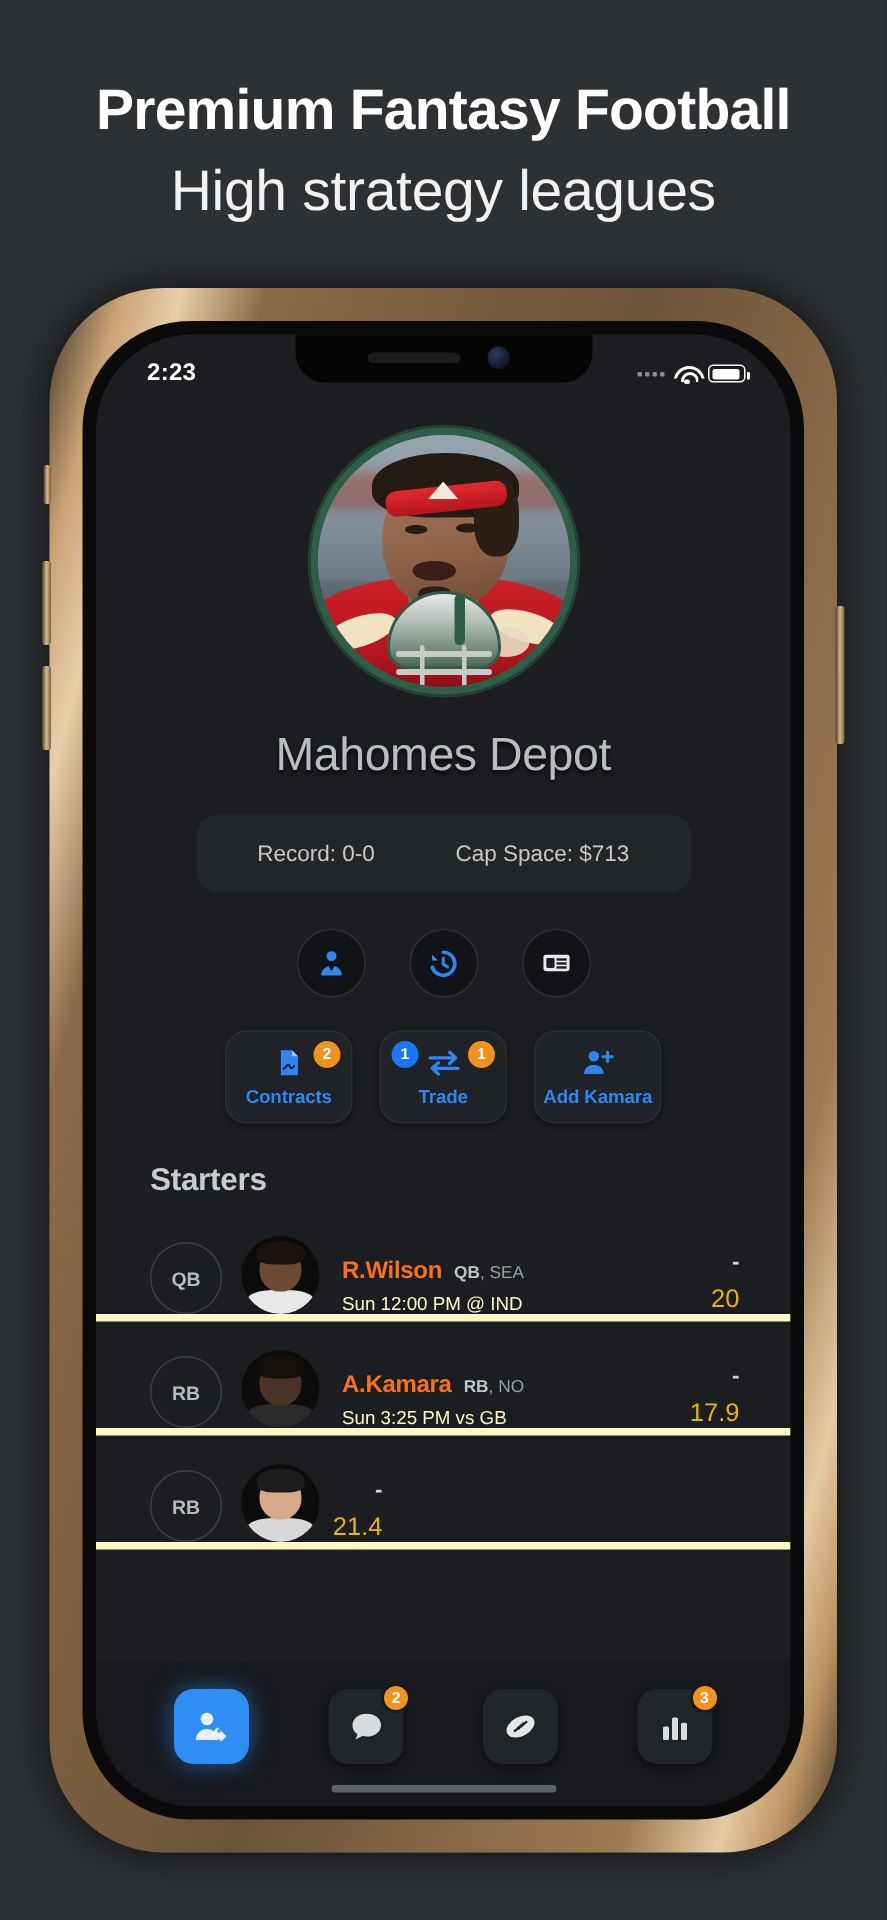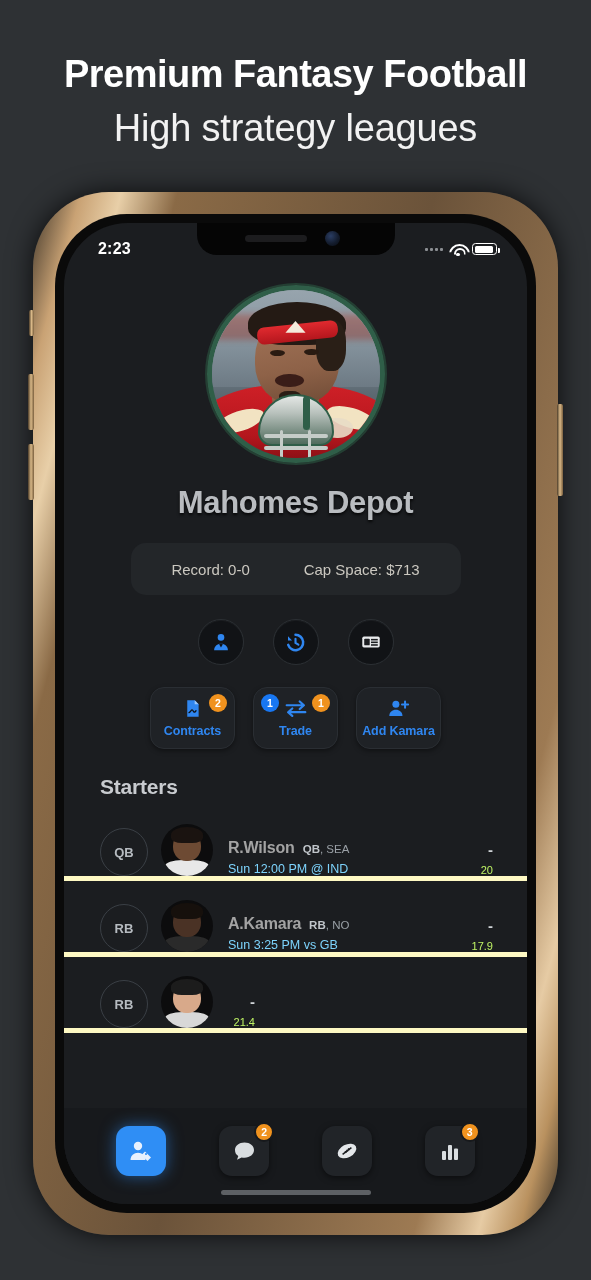--- a/index.html
+++ b/index.html
@@ -124,21 +124,21 @@
   .h-mask{ position:absolute; left:14px; top:36px; width:64px; height:36px; }
   .h-mask i{ position:absolute; left:0; width:64px; height:3.5px;
              background:#c5ccc8; border-radius:2px; }
   .h-mask i:nth-child(1){ top:4px; } .h-mask i:nth-child(2){ top:16px; }
   .h-mask i:nth-child(3){ top:28px; }
   .h-mask b{ position:absolute; top:0; width:3.5px; height:34px;
              background:#c5ccc8; border-radius:2px; }
   .h-mask b:nth-of-type(1){ left:16px; } .h-mask b:nth-of-type(2){ left:44px; }
 
   
-  .team-name{ text-align:center; font-size:31px; font-weight:bold; color:#b9bcc0;
+  .team-name{ text-align:center; font-size:31px; font-weight:normal; color:#b9bcc0;
               margin-top:22px; text-shadow:0 2px 3px rgba(0,0,0,.8); letter-spacing:-0.3px; }
 
   
   .stats-pill{ margin:22px auto 0; width:330px; height:52px; border-radius:15px;
                background:#232629; display:flex; align-items:center;
                justify-content:space-around; padding:0 14px; }
   .stat{ font-size:15px; color:#cbc8c0; }
 
   
   .circle-row{ display:flex; justify-content:center; gap:29px; margin-top:24px; }
@@ -169,27 +169,27 @@
   .pos{ width:48px; height:48px; min-width:48px; border-radius:50%;
         border:1px solid #3a3f45; display:flex; align-items:center; justify-content:center;
         font-size:13px; font-weight:bold; color:#b6bbc0; }
   .pimg{ width:52px; height:52px; min-width:52px; border-radius:50%; margin-left:13px;
          overflow:hidden; position:relative; background:#0c0c0d; }
   .pi-head{ position:absolute; left:24%; top:16%; width:52%; height:56%; border-radius:48%; }
   .pi-hair{ position:absolute; left:19%; top:6%; width:62%; height:30%; border-radius:50% 50% 34% 34%; }
   .pi-body{ position:absolute; left:8%; bottom:0; width:84%; height:30%; border-radius:40% 40% 0 0; }
   .pinfo{ margin-left:15px; flex:1; }
   .pname-line{ display:flex; align-items:baseline; gap:8px; }
-  .pname{ font-size:16px; font-weight:bold; color:#a3a3a3; letter-spacing:-0.2px; }
+  .pname{ font-size:16px; font-weight:bold; color:#f97316; letter-spacing:-0.2px; }
   .pmeta{ font-size:11.5px; color:#9aa0a6; }
   .pmeta b{ color:#c0c5ca; font-weight:bold; }
-  .pgame{ font-size:12.5px; color:#7dd3fc; margin-top:5px; }
+  .pgame{ font-size:12.5px; color:#fef9c3; margin-top:5px; }
   .pscore{ text-align:right; min-width:42px; }
   .ps-top{ font-size:15px; color:#cfd3d7; font-weight:bold; line-height:.9; }
-  .ps-bot{ font-size:11px; color:#bef264; margin-top:8px; }
+  .ps-bot{ font-size:17px; color:#eab308; margin-top:8px; }
 
   
   .tabbar{ position:absolute; bottom:0; left:0; width:100%; height:96px;
            background:#17191c; display:flex; align-items:flex-start;
            justify-content:space-around; padding:18px 26px 0; }
   .tab{ width:50px; height:50px; border-radius:13px; background:#212428; position:relative;
         display:flex; align-items:center; justify-content:center;
         box-shadow:0 2px 6px rgba(0,0,0,.5); }
   .tab.active{ background:#2f8ef5; box-shadow:0 0 16px rgba(47,142,245,.55); }
   .tab .badge{ top:-4px; right:-5px; border:2px solid #17191c; width:20px; height:20px; }

